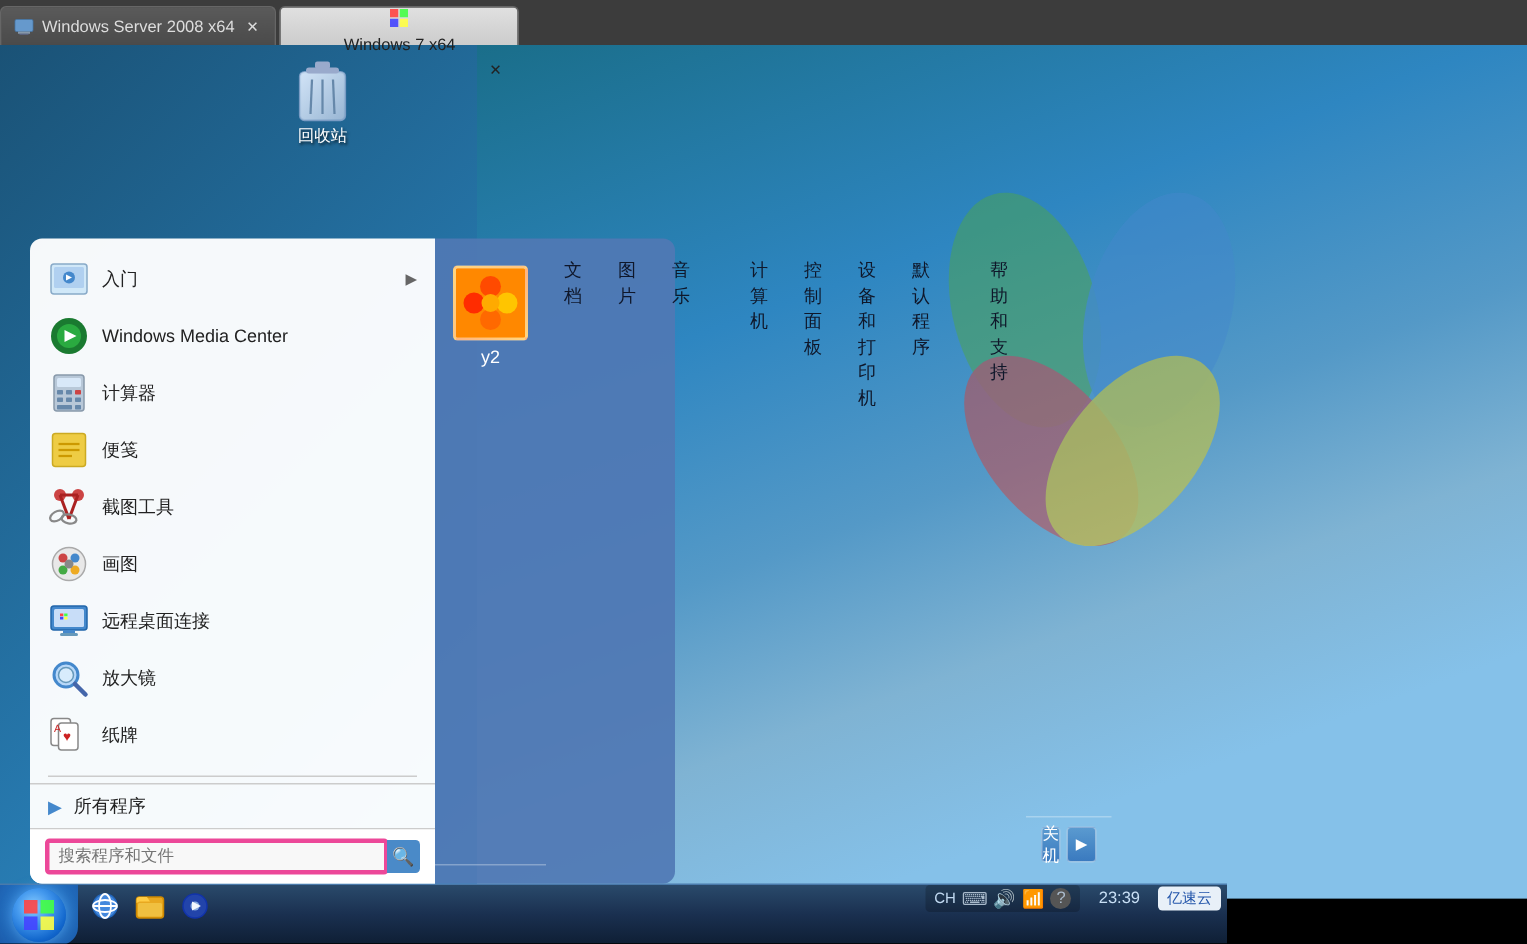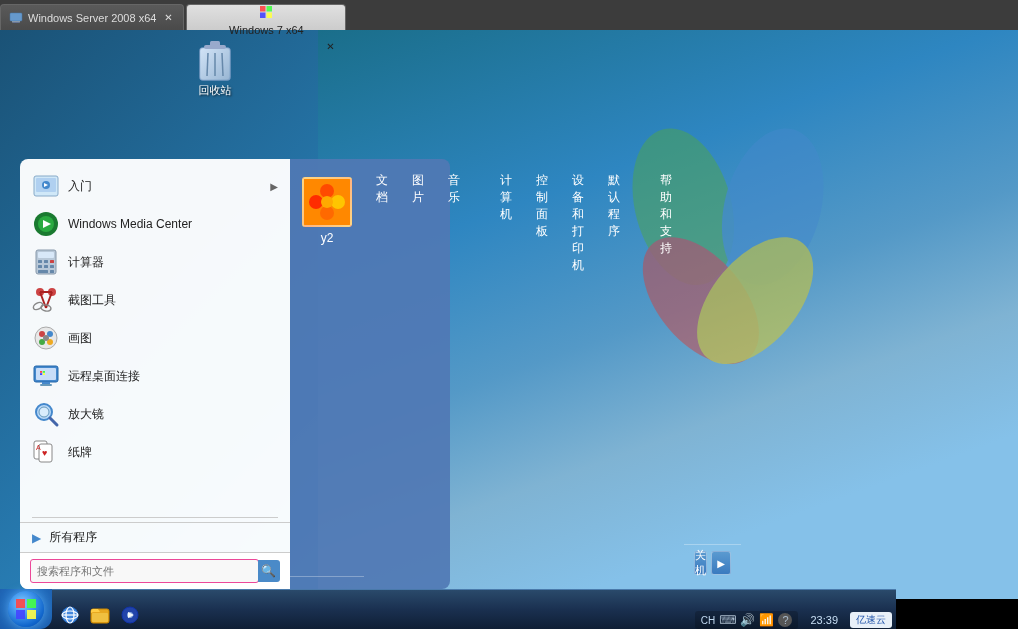--- a/index.html
+++ b/index.html
@@ -31,25 +31,25 @@
       width: 700px;
       height: 569px;
       background: linear-gradient(160deg, #1a6e8a 0%, #2e86c1 30%, #5499c7 50%, #7fb3d3 65%, #85c1e9 80%);
     }
 
     
     .taskbar {
       position: absolute;
       bottom: 0;
       left: 0;
-      width: 896px;
+      width: 818px;
       height: 40px;
       background: linear-gradient(to bottom, #2a4a6b 0%, #1a3050 50%, #0f1f35 100%);
       display: flex;
-      align-items: flex-end;
+      align-items: flex-start;
       border-top: 1px solid #4a7aab;
     }
 
     
     .start-button {
       width: 52px;
       height: 40px;
       display: flex;
       align-items: center;
       justify-content: center;
@@ -234,21 +234,21 @@
       border-top: 1px solid #ccc;
       display: flex;
       align-items: center;
       background: rgba(255,255,255,0.95);
       border-radius: 0 0 0 8px;
     }
 
     .menu-search-input {
       flex: 1;
       height: 24px;
-      border: 1px solid #ec4899;
+      border: 3px solid #ec4899;
       border-radius: 3px;
       padding: 0 6px;
       font-size: 11px;
       background: #f8f8f8;
       color: #888;
       outline: none;
     }
 
     .menu-search-btn {
       width: 22px;
@@ -283,21 +283,21 @@
       overflow: hidden;
       display: flex;
       align-items: center;
       justify-content: center;
       background: linear-gradient(135deg, #ff6600 0%, #ffaa00 50%, #ff8800 100%);
     }
 
     .right-menu-item {
       padding: 5px 12px;
       font-size: 12px;
-      color: #ffffff;
+      color: #0f172a;
       cursor: pointer;
       width: 100%;
     }
 
     .right-menu-divider {
       height: 1px;
       background: rgba(255,255,255,0.3);
       margin: 3px 8px;
     }
 
@@ -529,20 +529,31 @@
             <rect x="6" y="17" width="4" height="3" rx="0.5" fill="#6688aa"></rect>
             <rect x="12" y="17" width="4" height="3" rx="0.5" fill="#6688aa"></rect>
             <rect x="18" y="17" width="4" height="3" rx="0.5" fill="#6688aa"></rect>
             <rect x="6" y="22" width="10" height="3" rx="0.5" fill="#6688aa"></rect>
             <rect x="18" y="22" width="4" height="3" rx="0.5" fill="#6688aa"></rect>
           </svg>
         </div>
         <span>计算器</span>
       </div>
 
+      <div class="menu-item">
+        <div class="menu-item-icon">
+          <svg width="28" height="28" viewBox="0 0 28 28">
+            <rect x="3" y="3" width="22" height="22" rx="2" fill="#eecc44" stroke="#ccaa22" stroke-width="1"></rect>
+            <line x1="7" y1="10" x2="21" y2="10" stroke="#cc9900" stroke-width="1.5"></line>
+            <line x1="7" y1="14" x2="21" y2="14" stroke="#cc9900" stroke-width="1.5"></line>
+            <line x1="7" y1="18" x2="16" y2="18" stroke="#cc9900" stroke-width="1.5"></line>
+          </svg>
+        </div>
+        <span>便笺</span>
+      </div>
 
       <div class="menu-item">
         <div class="menu-item-icon">
           <svg width="28" height="28" viewBox="0 0 28 28">
             <circle cx="8" cy="6" r="4" fill="#cc4444"></circle>
             <circle cx="20" cy="6" r="4" fill="#cc4444"></circle>
             <line x1="8" y1="6" x2="20" y2="6" stroke="#aa2222" stroke-width="2"></line>
             <line x1="8" y1="6" x2="14" y2="22" stroke="#aa2222" stroke-width="2"></line>
             <line x1="20" y1="6" x2="14" y2="22" stroke="#aa2222" stroke-width="2"></line>
 

